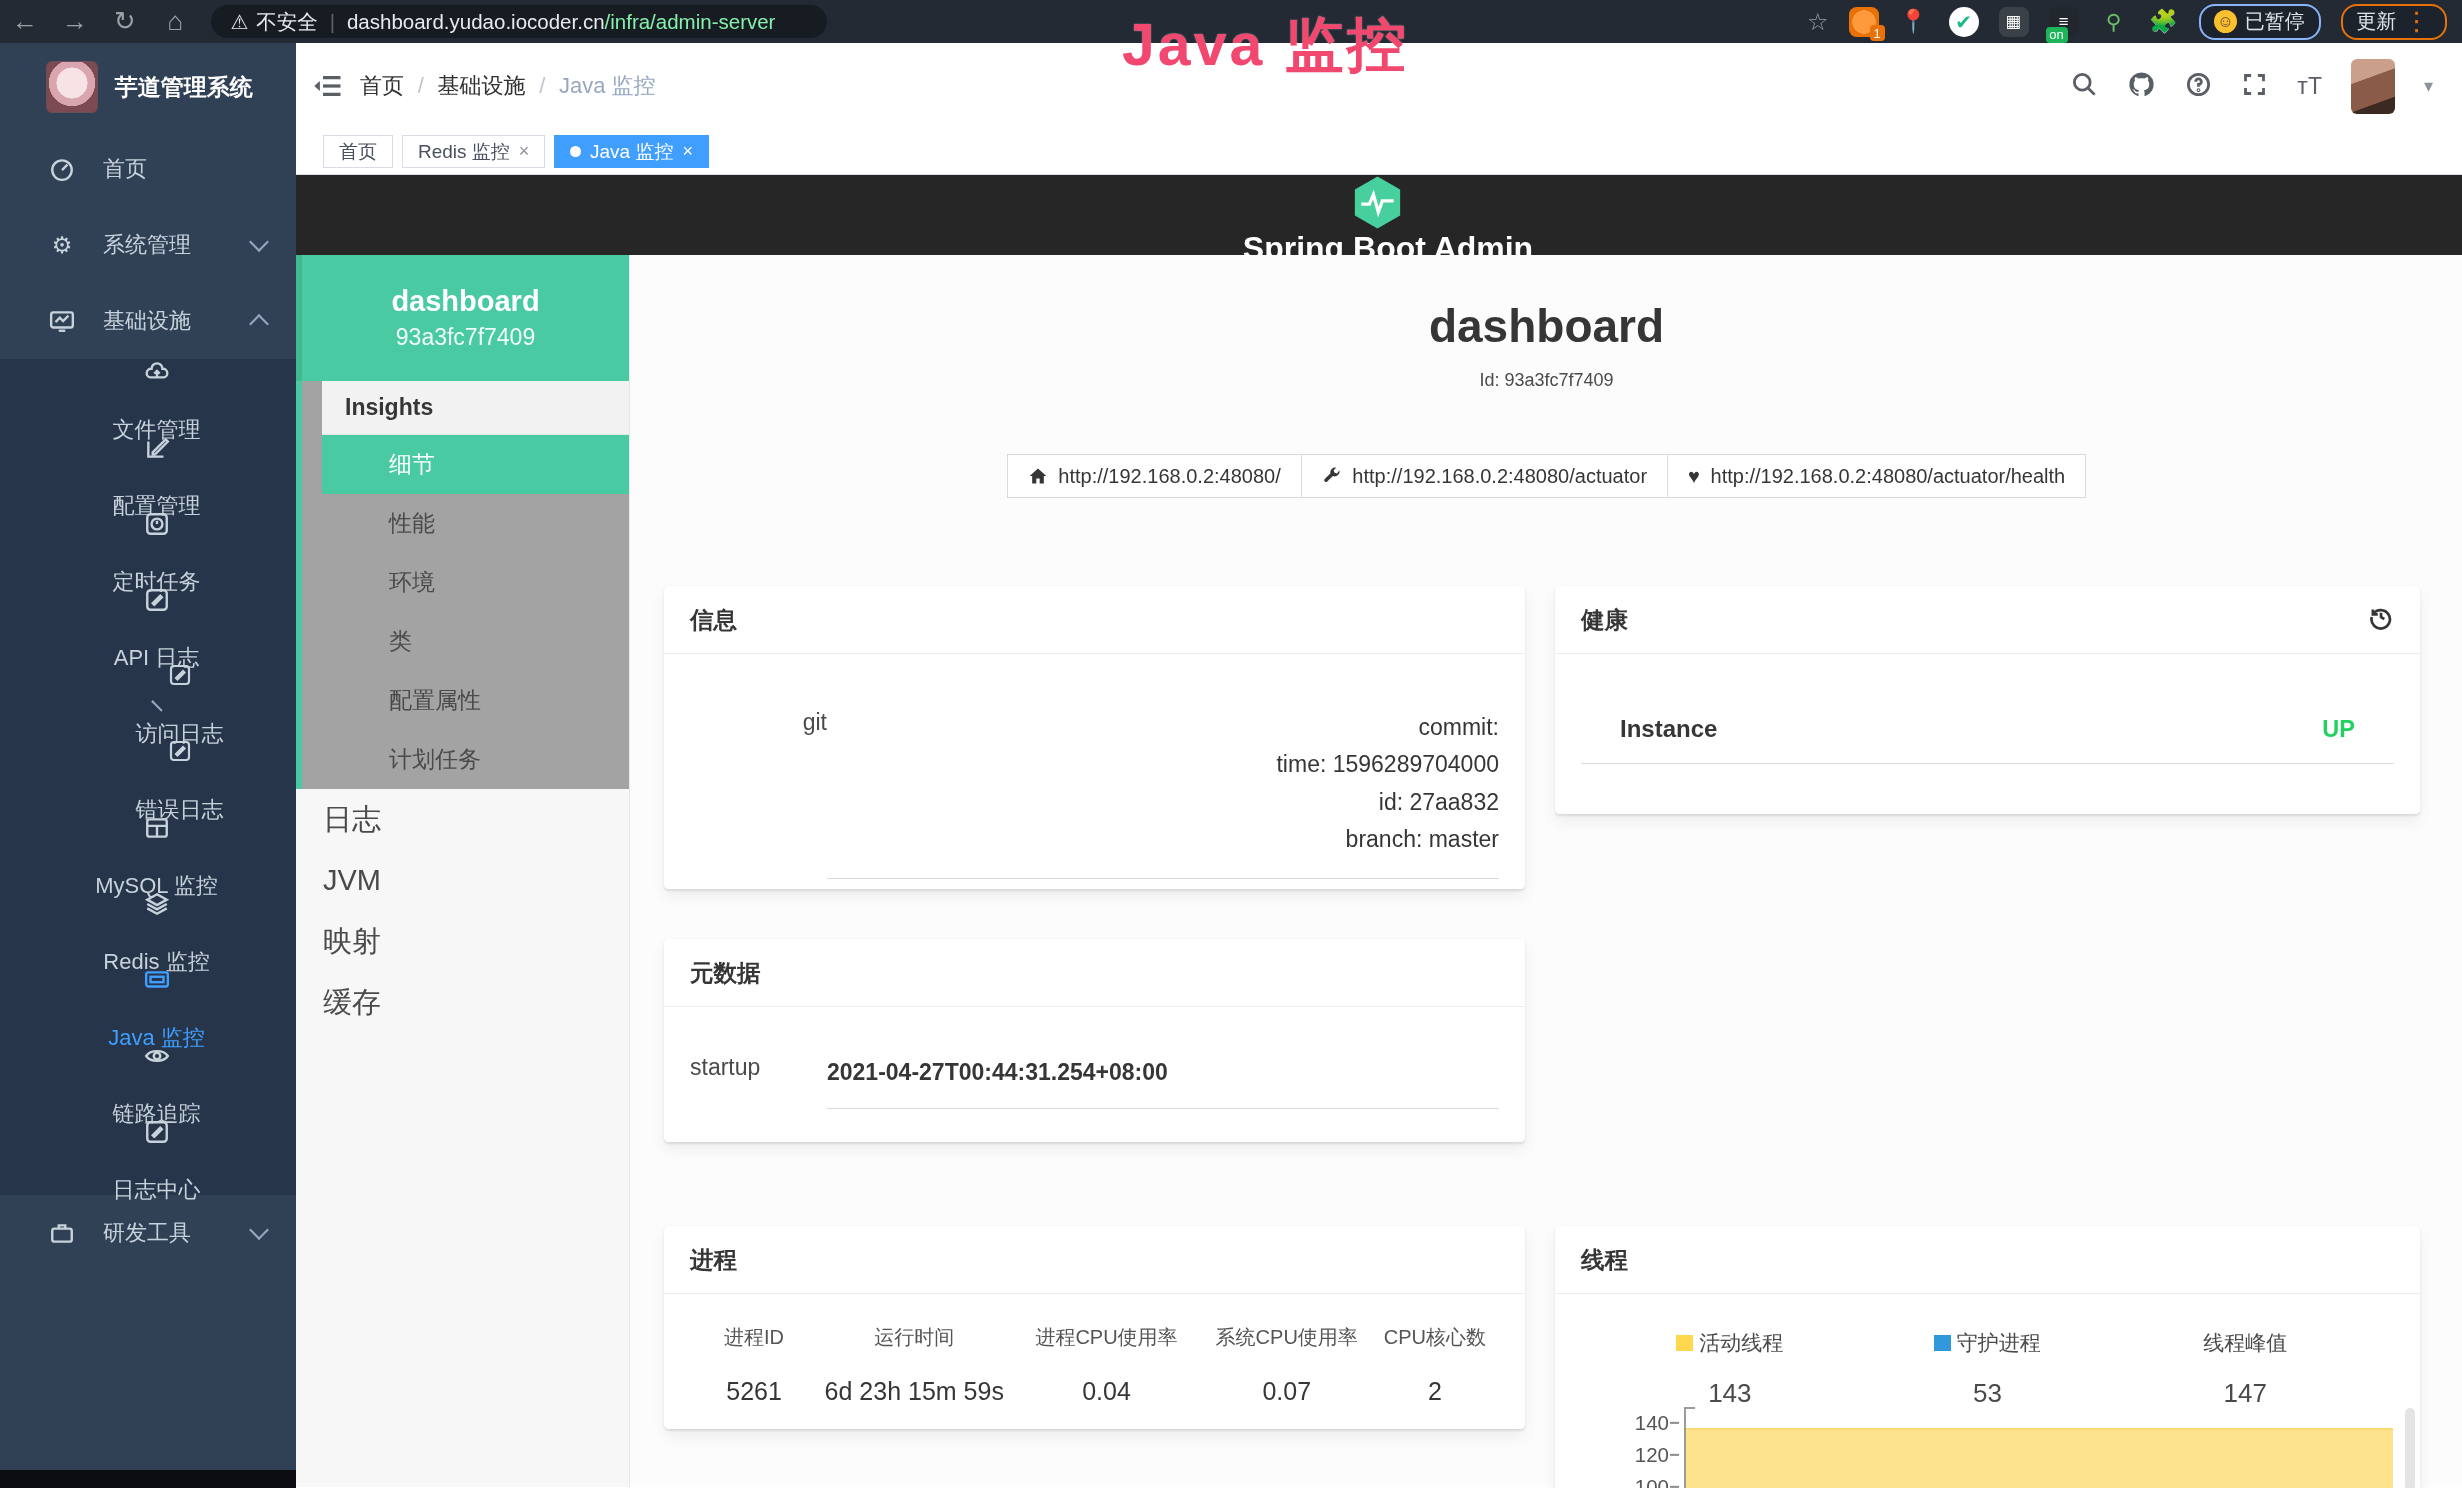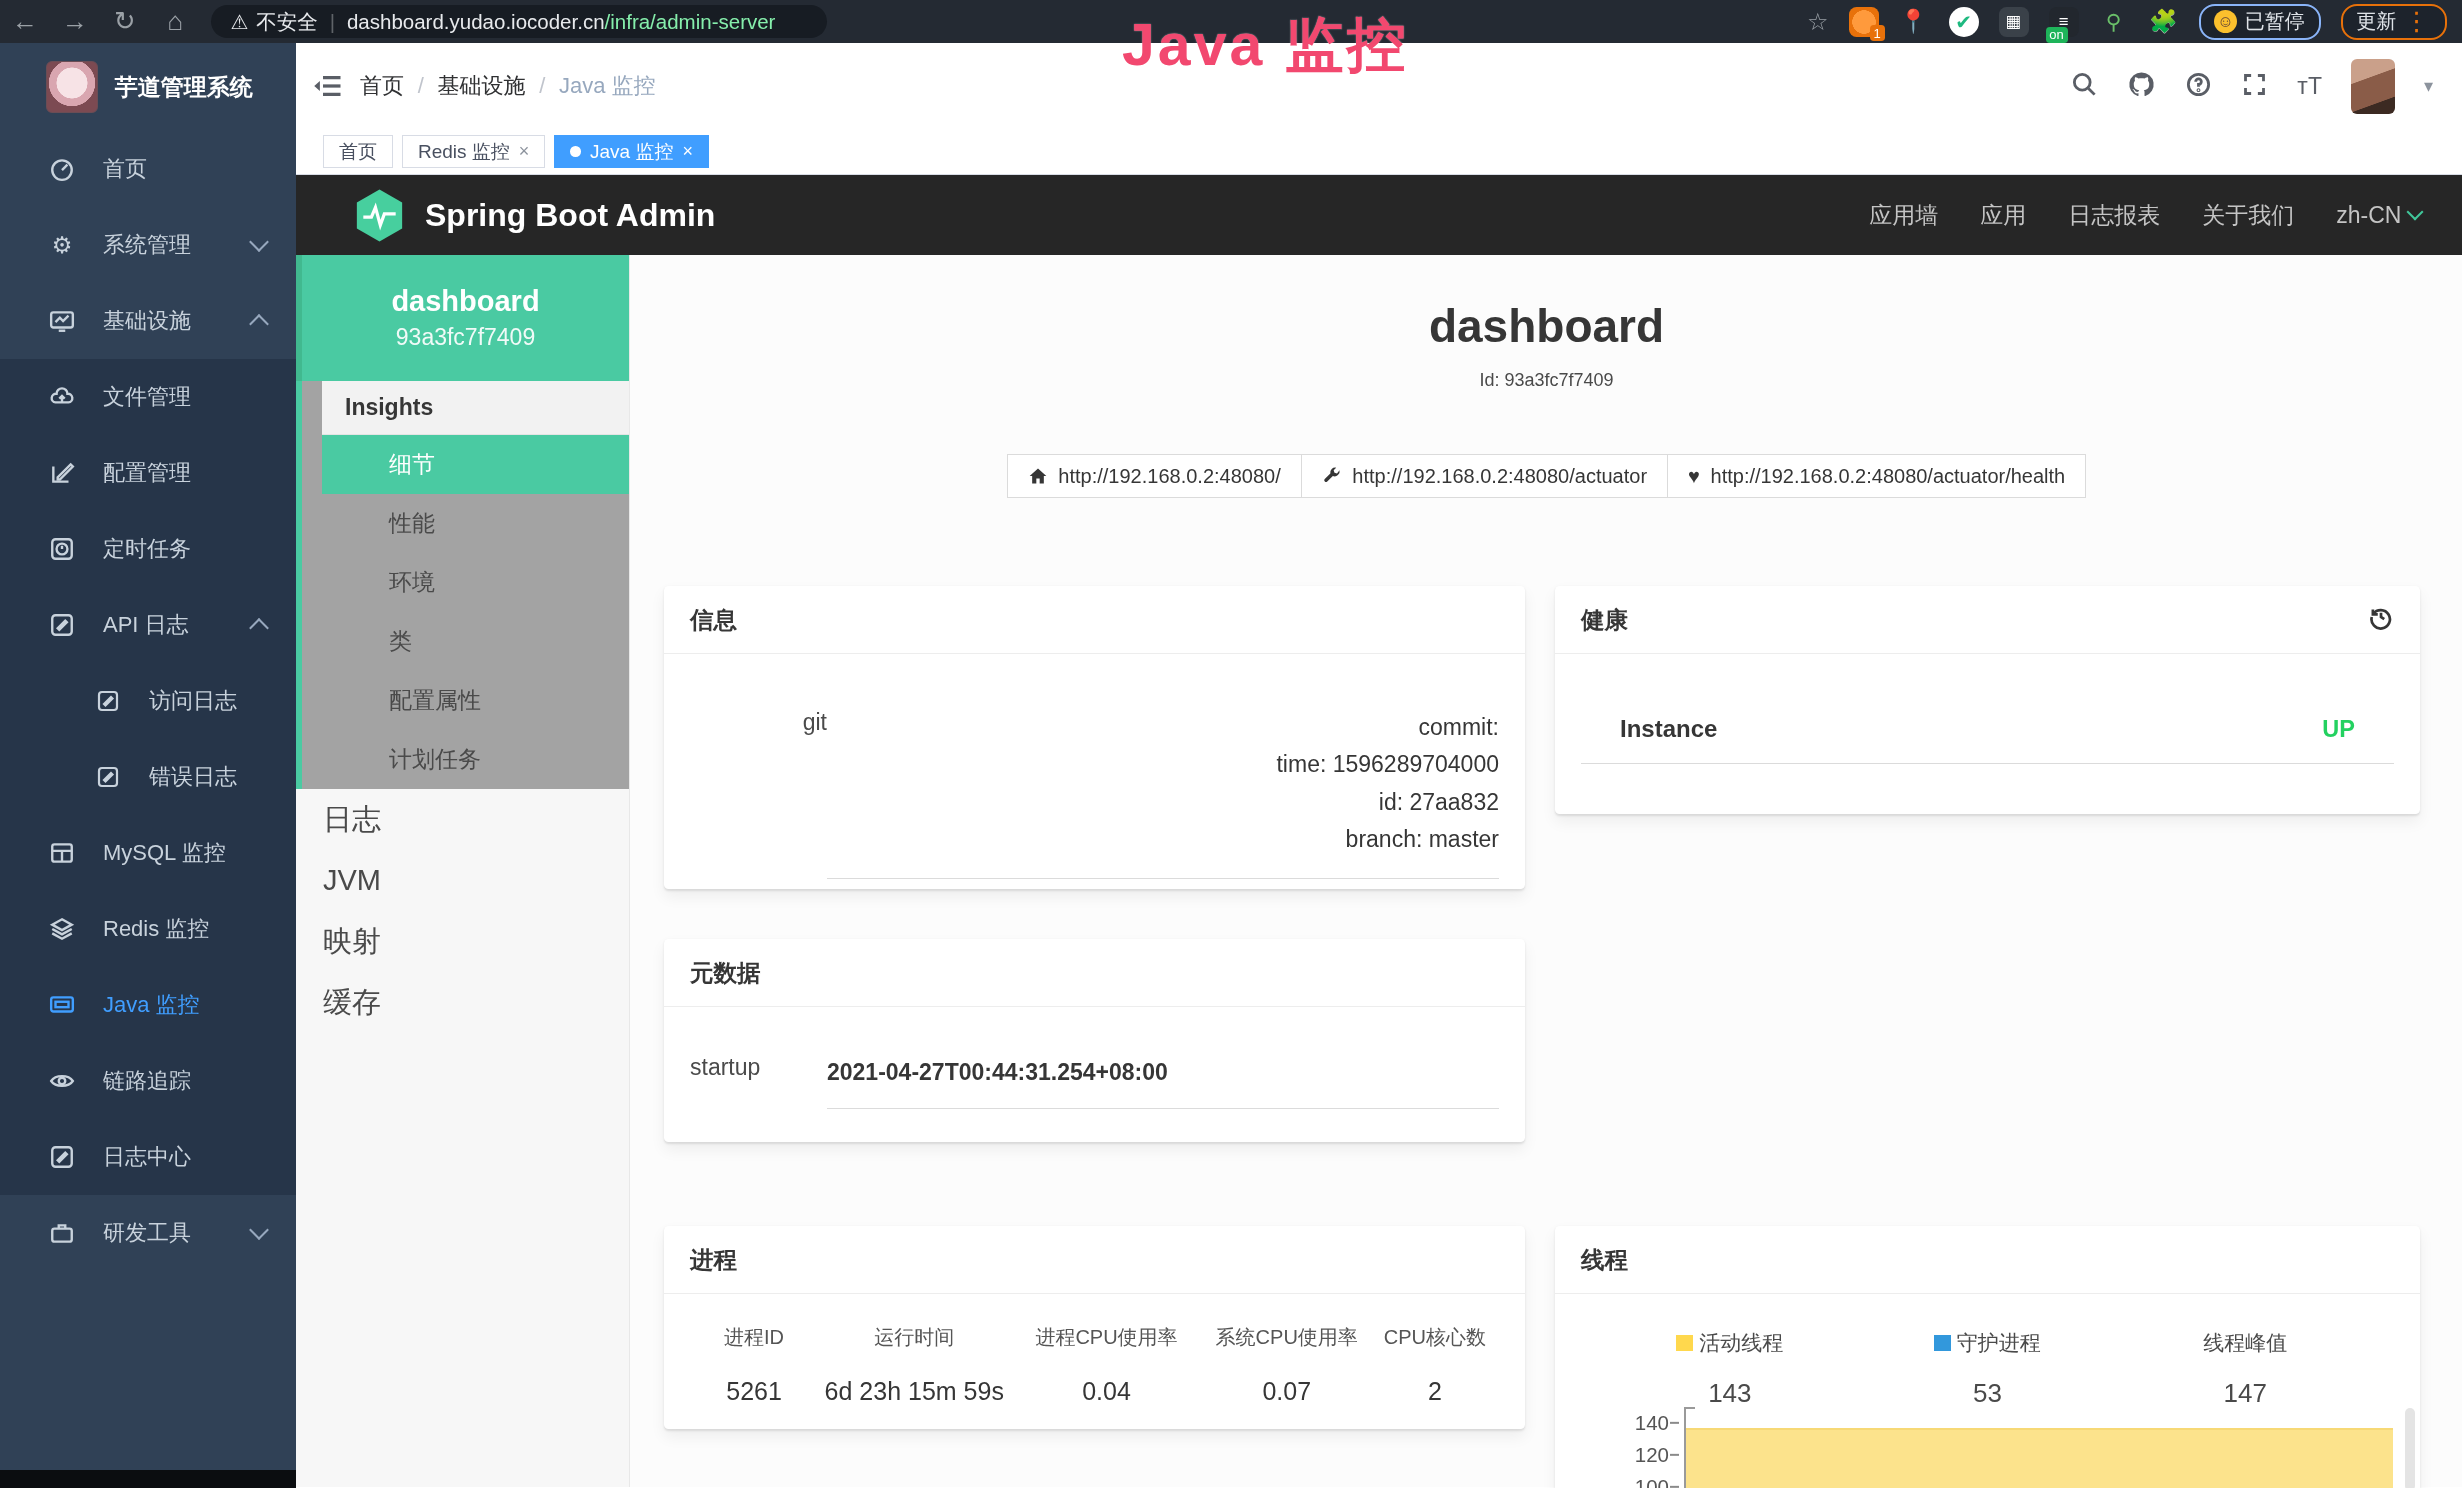--- a/index.html
+++ b/index.html
@@ -36,21 +36,21 @@
   
   .app-sidebar{position:absolute;left:0;top:43px;width:296px;height:1445px;background:#304156;color:#c8d2dc;}
   .logo-row{display:flex;align-items:center;padding:18px 0 18px 46px;gap:16.7px;}
   .logo-img{width:50px;height:50px;border-radius:6px;
     background:radial-gradient(circle at 50% 42%,#f7e3e6 0 40%,#d9a6b0 41% 60%,#7c4a52 61% 100%);
     border:1.5px solid #6b4d55;}
   .logo-title{color:#fff;font-size:23px;font-weight:bold;}
   .menu-item{display:flex;align-items:center;height:76px;padding:0 30px 0 47px;font-size:22px;gap:26px;}
   .menu-item .mi-label{flex:1;}
   .submenu{background:#263549;}
-  .submenu .menu-item{padding-left:47px;}
+  .submenu .menu-item{padding-left:47px;flex-direction:column;}
   .submenu .menu-item.nested{padding-left:93px;}
   .mi-active{color:#409eff;}
   .micon{width:30px;display:flex;justify-content:center;flex:0 0 30px;}
   .micon svg{stroke:#c8d2dc;fill:none;stroke-width:2.2;}
   .mi-active .micon svg{stroke:#409eff;}
   .chevcss{width:12px;height:12px;border-right:2.3px solid #97a8be;border-bottom:2.3px solid #97a8be;}
   .chev-down{transform:rotate(45deg);margin-top:-6px;}
   .chev-up{transform:rotate(-135deg);margin-top:6px;}
   .black-strip{position:absolute;left:0;top:1470px;width:527px;height:19px;background:#0b0d10;}
 
@@ -73,21 +73,21 @@
   .tab-bar{height:46px;display:flex;align-items:flex-end;gap:9px;padding:0 0 6px 27px;
     border-bottom:1.5px solid #d8dce5;background:#fff;box-sizing:border-box;}
   .tab{height:33px;display:flex;align-items:center;gap:9px;padding:0 15px;
     border:1.5px solid #d8dce5;background:#fff;color:#495060;font-size:19px;box-sizing:border-box;}
   .tab .x{color:#8c939d;font-size:18px;}
   .tab-active{background:#409eff;border-color:#409eff;color:#fff;}
   .tab-active .x{color:#fff;}
   .tab-dot{width:10.6px;height:10.6px;border-radius:50%;background:#fff;}
 
   
-  .sba-header{height:80px;background:#262626;display:flex;align-items:center;padding:0 42px 0 59px;box-sizing:border-box;}
+  .sba-header{height:80px;background:#262626;display:flex;align-items:center;padding:0 42px 0 59px;box-sizing:border-box;flex-direction:column;}
   .sba-logo{width:49px;height:55px;margin-right:21px;}
   .sba-title{color:#fff;font-size:32px;font-weight:bold;}
   .sba-nav{margin-left:auto;display:flex;align-items:center;gap:42px;font-size:23px;color:#c4c4c4;}
   .lang{display:flex;align-items:center;gap:7.6px;}
   .lang .chevcss{border-color:#41c79b;width:10px;height:10px;}
 
   
   .content-row{position:relative;height:1232px;display:flex;}
   .instance-sidebar{width:334px;flex:0 0 334px;background:#f7f7f7;border-right:1.5px solid #e8e8e8;box-sizing:border-box;}
   .inst-head{height:126px;background:#4acaa2;color:#fff;text-align:center;

